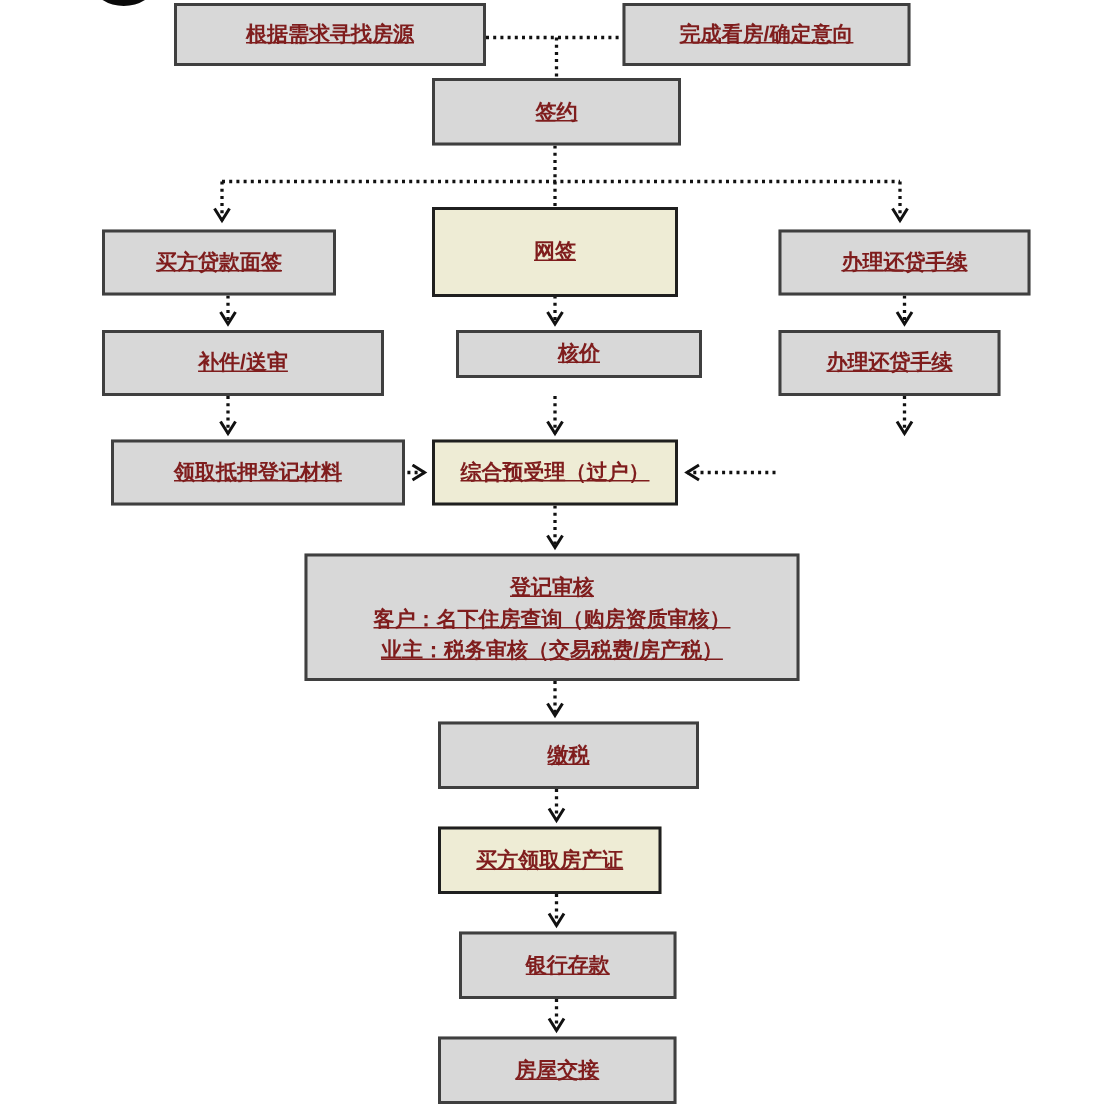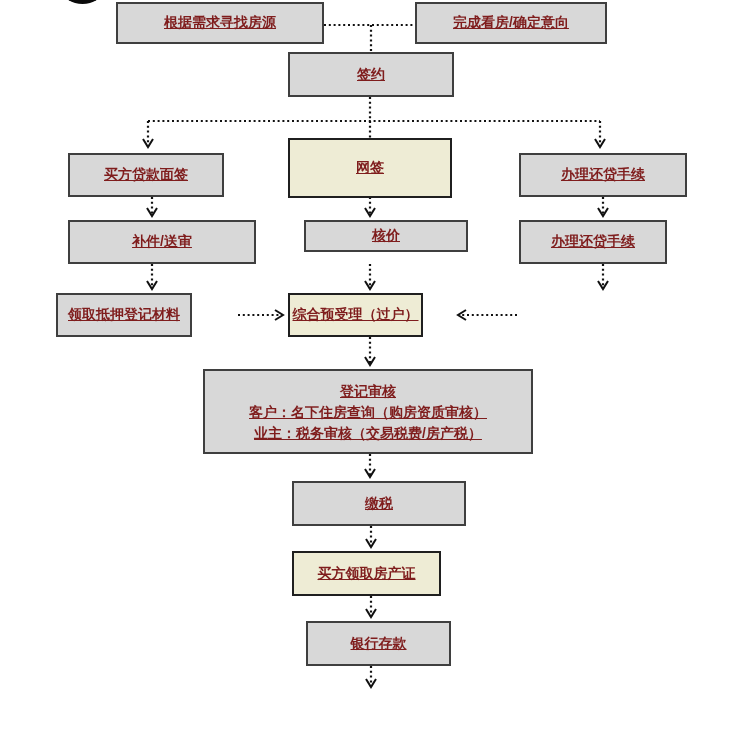--- a/index.html
+++ b/index.html
@@ -106,31 +106,32 @@
   <div class="node highlight" style="left:288px; top:138px; width:164px; height:60px">网签</div>
 
   <div class="node" style="left:519px; top:153px; width:168px; height:44px">办理还贷手续</div>
 
   <div class="node" style="left:68px; top:220px; width:188px; height:44px">补件/送审</div>
 
   <div class="node" style="left:304px; top:220px; width:164px; height:32px">核价</div>
 
   <div class="node" style="left:519px; top:220px; width:148px; height:44px">办理还贷手续</div>
 
-  <div class="node" style="left:56px; top:293px; width:136px; height:44px">领取抵押登记材料</div>
+  <div class="node" style="left:74px; top:293px; width:196px; height:44px">领取抵押登记材料</div>
 
-  <div class="node highlight" style="left:288px; top:293px; width:135px; height:44px">综合预受理（过户）</div>
+  <div class="node highlight" style="left:288px; top:293px; width:164px; height:44px">综合预受理（过户）</div>
 
 
   <div class="node reg" style="left:203px; top:369px; width:330px; height:85px">
     <div>登记审核</div>
     <div>客户：名下住房查询（购房资质审核）</div>
     <div>业主：税务审核（交易税费/房产税）</div>
   </div>
 
   <div class="node" style="left:292px; top:481px; width:174px; height:45px">缴税</div>
 
   <div class="node highlight" style="left:292px; top:551px; width:149px; height:45px">买方领取房产证</div>
 
   <div class="node" style="left:306px; top:621px; width:145px; height:45px">银行存款</div>
 
+  <div class="node" style="left:292px; top:691px; width:159px; height:45px">房屋交接</div>
 
 </div>
 
 </body></html>

